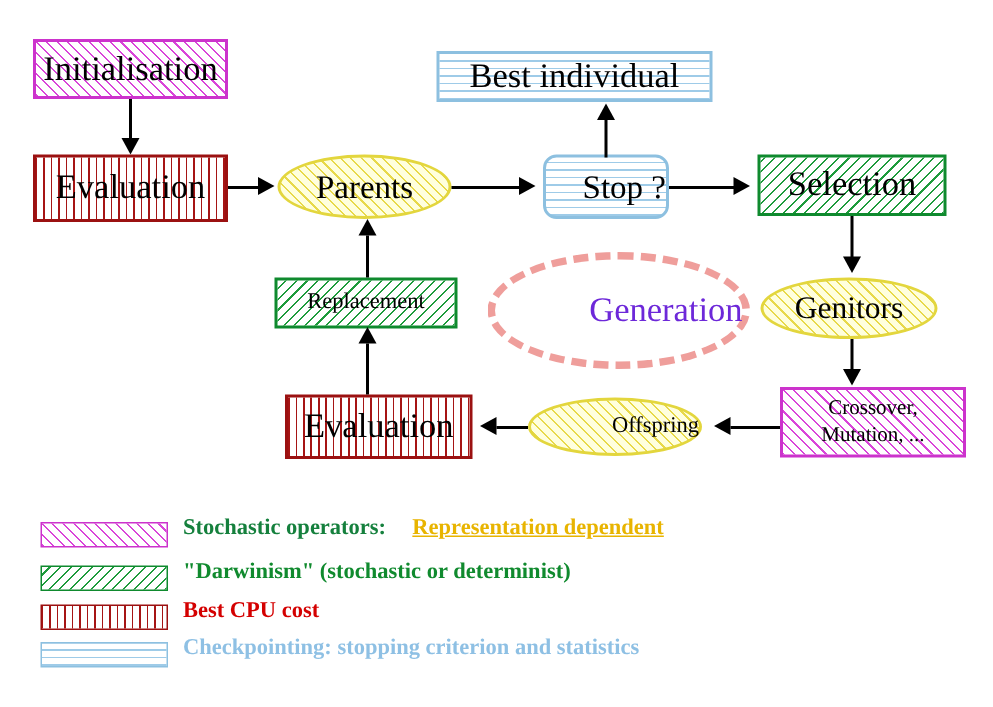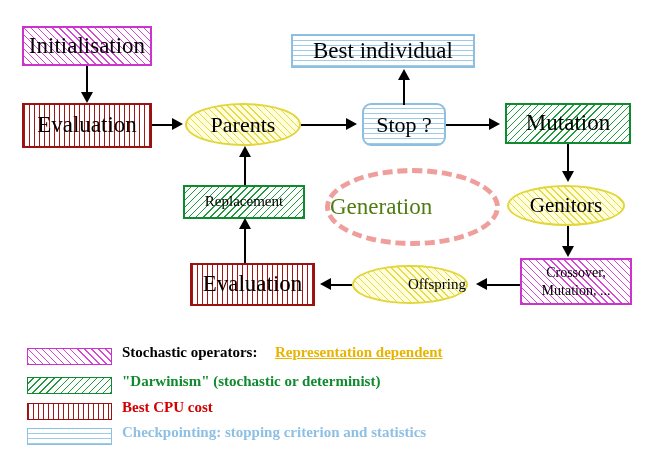--- a/index.html
+++ b/index.html
@@ -25,21 +25,21 @@
     justify-content: center;
     text-align: center;
     color: #000000;
     line-height: 1.05;
     white-space: pre-line;
   }
   .node .label { position: relative; z-index: 3; }
 
   
   .rect { border-width: 2px; border-style: solid; }
-  .rounded { border-radius: 9px; }
+  .rounded { border-radius: 9px; justify-content: flex-end; }
 
   
   .ellipse {
     border-width: 2px;
     border-style: solid;
     border-radius: 50%;
   }
 
   
   .fill-magenta {
@@ -74,22 +74,22 @@
   }
 
   
   .dashed-ellipse {
     position: absolute;
     box-sizing: border-box;
     border: 5px dashed #ef9e9b;
     border-radius: 50%;
     display: flex;
     align-items: center;
-    justify-content: flex-start;
-    color: #4d7c0f;
+    justify-content: flex-end;
+    color: #6d28d9;
   }
 
   
   .arrow-line {
     position: absolute;
     background: #000000;
   }
   .arrow-head {
     position: absolute;
     width: 0;
@@ -154,28 +154,28 @@
 
   <div class="node rect fill-blue" style="left:291px; top:34px; width:184px; height:34px; font-size:23px;">
     <span class="label">Best individual</span>
   </div>
 
   <div class="node rect rounded fill-blue" style="left:362px; top:103px; width:84px; height:43px; font-size:22px;">
     <span class="label">Stop ?</span>
   </div>
 
   <div class="node rect fill-green" style="left:505px; top:103px; width:126px; height:41px; font-size:23px;">
-    <span class="label">Mutation</span>
+    <span class="label">Selection</span>
   </div>
 
   <div class="node ellipse fill-yellow" style="left:507px; top:185px; width:118px; height:41px; font-size:21px;">
     <span class="label">Genitors</span>
   </div>
 
-  <div class="node rect fill-magenta" style="left:520px; top:258px; width:112px; height:47px; font-size:14px; line-height:1.25;">
+  <div class="node rect fill-magenta" style="left:520px; top:258px; width:124px; height:47px; font-size:14px; line-height:1.25;">
     <span class="label">Crossover,
 Mutation, ...</span>
   </div>
 
   <div class="node ellipse fill-yellow" style="left:352px; top:265px; width:116px; height:39px; font-size:15px;justify-content:flex-end;">
     <span class="label">Offspring</span>
   </div>
 
   <div class="node rect fill-red" style="left:190px; top:263px; width:125px; height:43px; font-size:23px;">
     <span class="label">Evaluation</span>
@@ -217,21 +217,21 @@
   <div class="arrow-head head-left" style="left:320px; top:278px;"></div>
 
   <div class="arrow-line" style="left:244px; top:229px; width:1.5px; height:34px;"></div>
   <div class="arrow-head head-up" style="left:239px; top:218px;"></div>
 
   <div class="arrow-line" style="left:244px; top:157px; width:1.5px; height:28px;"></div>
   <div class="arrow-head head-up" style="left:239px; top:146px;"></div>
 
   <div class="legend-swatch fill-magenta" style="left:27px; top:348px;"></div>
   <div class="legend-text" style="top:344px;">
-    <span class="seg1" style="color:#000000;font-family:Liberation Serif, serif;">Stochastic operators:</span>
+    <span class="seg1" style="color:#15803d;font-family:Liberation Serif, serif;">Stochastic operators:</span>
     <span style="display:inline-block; width:10px;"></span>
     <span class="seg2" style="color:#e8b400;">Representation dependent</span>
   </div>
 
   <div class="legend-swatch fill-green" style="left:27px; top:377px;"></div>
   <div class="legend-text" style="top:373px; color:#108a2e;">"Darwinism" (stochastic or determinist)</div>
 
   <div class="legend-swatch fill-red" style="left:27px; top:403px;"></div>
   <div class="legend-text" style="top:399px; color:#d40000;">Best CPU cost</div>
 

